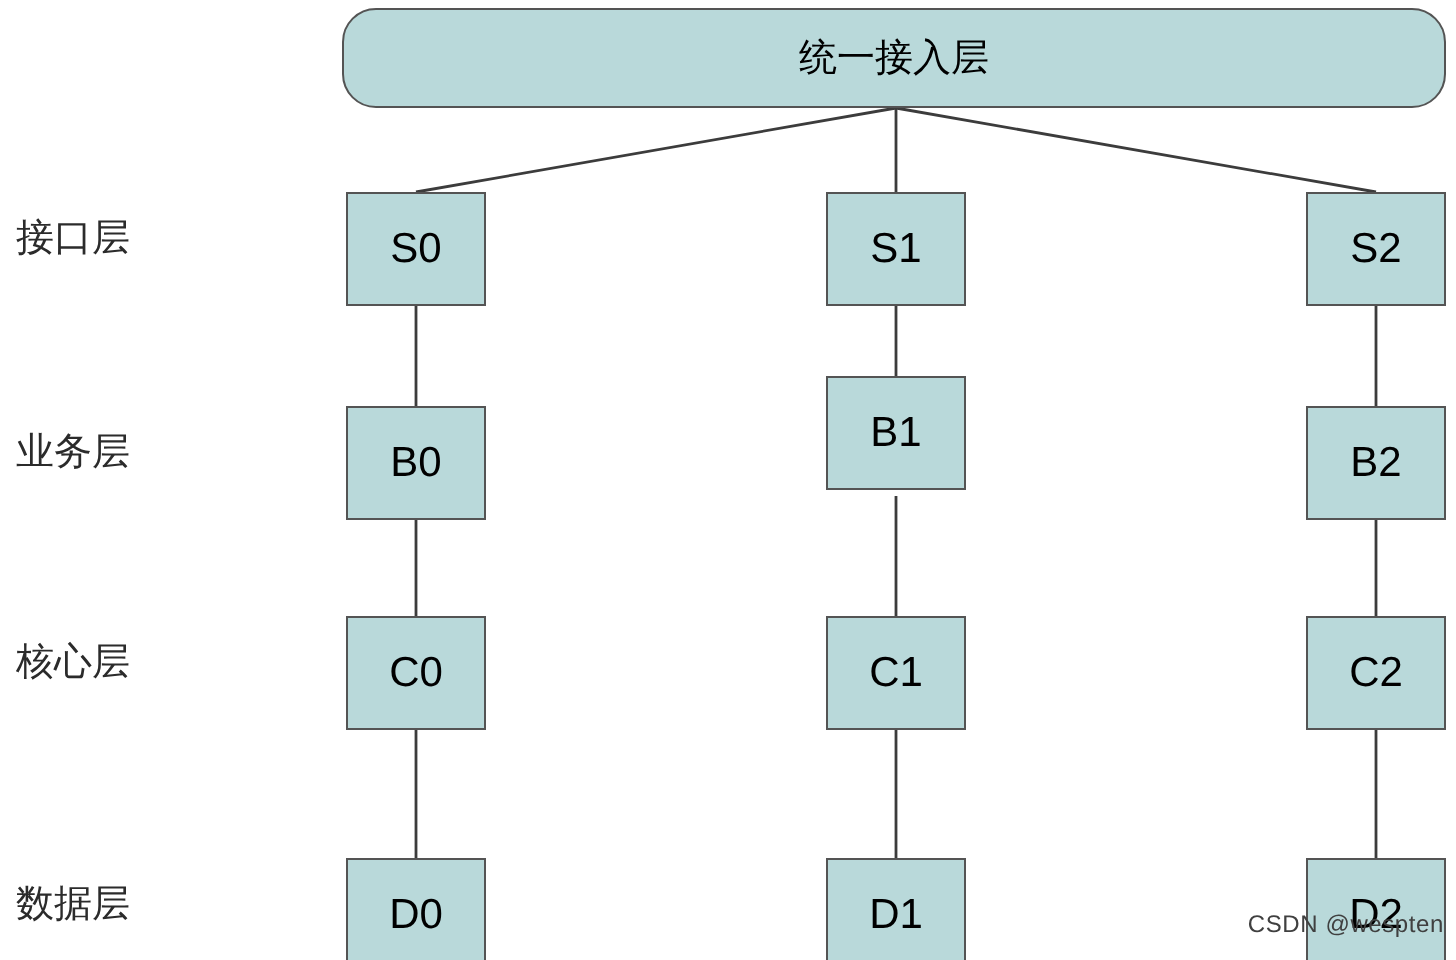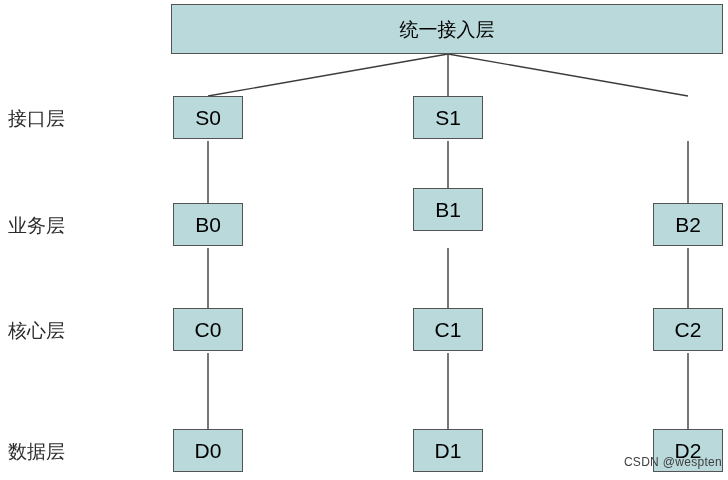--- a/index.html
+++ b/index.html
@@ -34,30 +34,31 @@
     display: flex;
     align-items: center;
     justify-content: center;
     color: #000000;
     font-family: "Liberation Sans", "DejaVu Sans", sans-serif;
     line-height: 1;
     z-index: 2;
   }
   .node.leaf {
     width: 70px;
-    height: 43px;
+    height: 57px;
     font-size: 21px;
   }
   .node.root {
     left: 171px;
     top: 4px;
     width: 552px;
     height: 50px;
     font-size: 19px;
     font-family: "Liberation Serif", "DejaVu Serif", serif;
+    border-radius: 17px;
   }
   .row-label {
     position: absolute;
     left: 8px;
     width: 130px;
     height: 30px;
     display: flex;
     align-items: center;
     justify-content: flex-start;
     font-family: Liberation Serif, serif;
@@ -102,20 +103,21 @@
 
   <div class="node root">统一接入层</div>
 
   <div class="row-label" style="top:104px">接口层</div>
   <div class="row-label" style="top:211px">业务层</div>
   <div class="row-label" style="top:437px">数据层</div>
   <div class="row-label" style="top:316px">核心层</div>
 
   <div class="node leaf" style="left:173px;top:96px">S0</div>
   <div class="node leaf" style="left:413px;top:96px">S1</div>
+  <div class="node leaf" style="left:653px;top:96px">S2</div>
 
   <div class="node leaf" style="left:173px;top:203px">B0</div>
   <div class="node leaf" style="left:413px;top:188px">B1</div>
   <div class="node leaf" style="left:653px;top:203px">B2</div>
 
   <div class="node leaf" style="left:173px;top:308px">C0</div>
   <div class="node leaf" style="left:413px;top:308px">C1</div>
   <div class="node leaf" style="left:653px;top:308px">C2</div>
 
   <div class="node leaf" style="left:173px;top:429px">D0</div>

